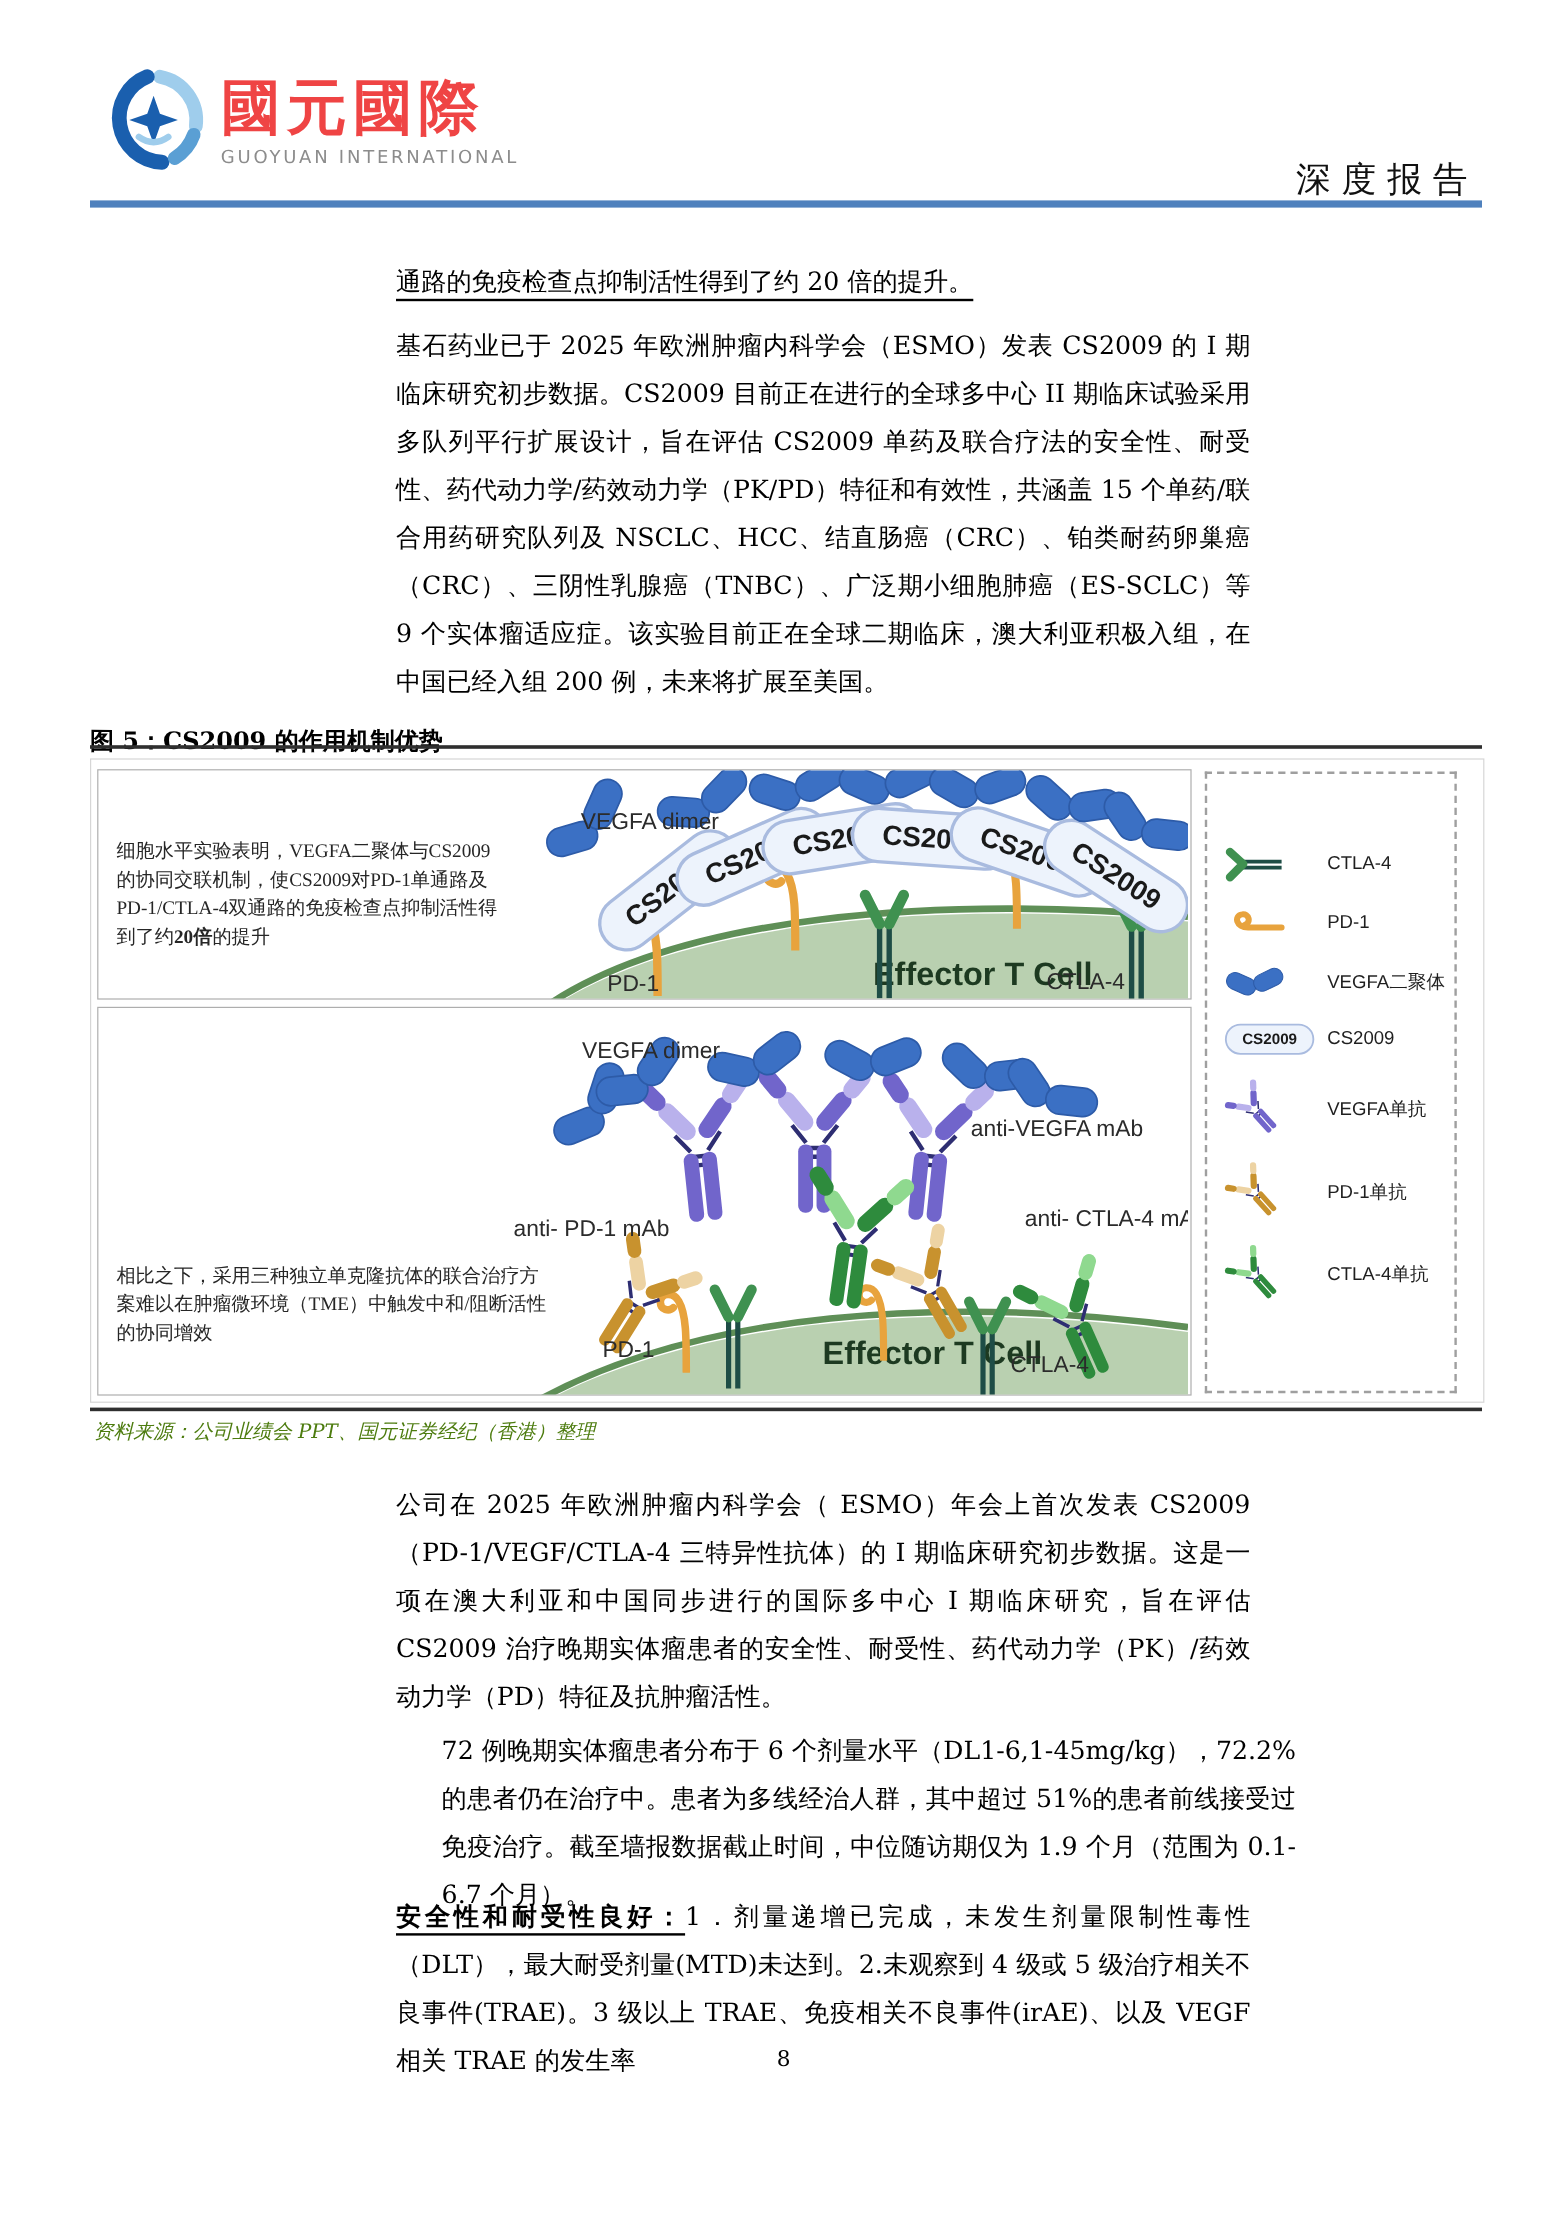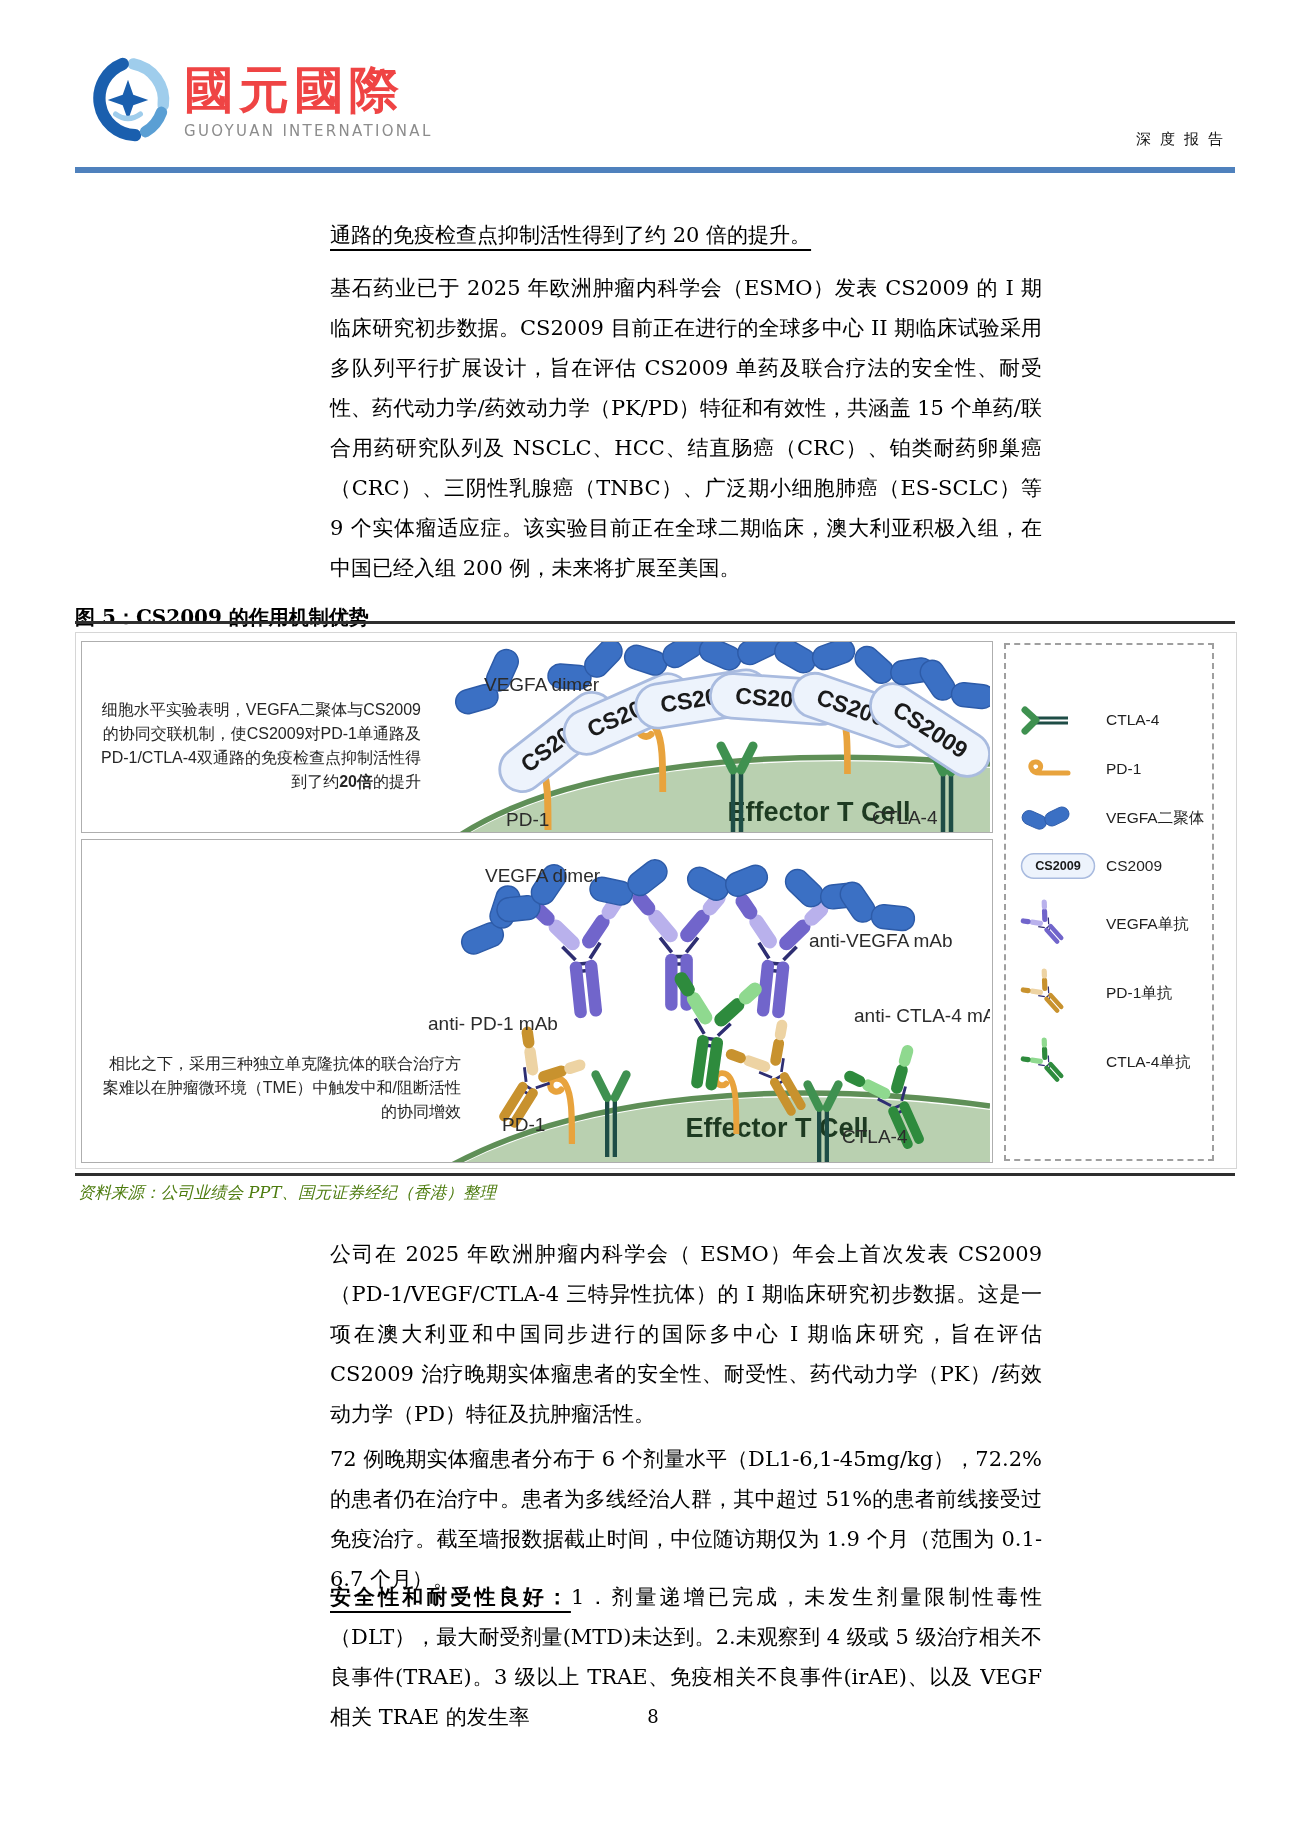--- a/index.html
+++ b/index.html
@@ -6,43 +6,43 @@
   .page{position:relative;width:1306px;height:1847px;background:#fff;overflow:hidden;
         font-family:"DejaVu Serif","Liberation Serif",serif;color:#000;}
 
   
   .logo-mark{position:absolute;left:84px;top:56px;}
   .logo-text{position:absolute;left:184px;top:62px;}
   .brand-cn{font-family:"DejaVu Sans","Liberation Sans",sans-serif;font-size:50px;line-height:56px;
             font-weight:600;color:#ef4444;letter-spacing:5px;}
   .brand-en{font-family:"DejaVu Sans","Liberation Sans",sans-serif;font-size:15px;letter-spacing:2.3px;
             color:#8c8c8c;margin-top:4px;}
-  .report-type{position:absolute;top:130px;right:74px;font-size:15px;letter-spacing:9px;color:#111;}
+  .report-type{position:absolute;top:130px;right:74px;font-size:29px;letter-spacing:9px;color:#111;}
   .header-rule{position:absolute;left:75px;top:167px;width:1160px;height:6px;background:#4f81bd;}
 
   
   .para{position:absolute;left:330px;width:712px;font-size:21px;line-height:40px;text-align:justify;}
   .p-underline{top:194px;}
   .p-underline span{text-decoration:underline;text-underline-offset:7px;text-decoration-thickness:1.5px;}
   .para1{top:247px;}
   .para2{top:1213px;}
-  .para3{top:1418px;}
+  .para3{top:1418px;margin-left:38px;}
   .para4{top:1556px;}
   .lead-bold{font-weight:bold;text-decoration:underline;text-underline-offset:7px;}
 
   
   .fig-title{position:absolute;left:75px;top:604px;font-size:20px;font-weight:bold;color:#000;}
   .title-rule{position:absolute;left:75px;top:621px;width:1160px;height:3px;background:#2f2f2f;}
   .figure-box{position:absolute;left:75px;top:632px;width:1160px;height:535px;border:1px solid #d6d6d6;background:#fff;}
   .panel{position:absolute;border:1.5px solid #aeaeae;background:#fff;}
   .panel-top{left:5px;top:8px;width:910px;height:190px;}
   .panel-bottom{left:5px;top:206px;width:910px;height:322px;}
   .panel svg.diagram{position:absolute;left:0;top:0;}
-  .caption{position:absolute;font-family:Liberation Sans, sans-serif;
-           font-size:16px;line-height:1.5;color:#262626;text-align:right;}
+  .caption{position:absolute;font-family:Liberation Serif, serif;
+           font-size:16px;line-height:1.5;color:#262626;text-align:left;}
   .caption-top{left:15px;top:56px;width:324px;}
   .caption-bottom{left:15px;top:212px;width:364px;}
   .legend{position:absolute;left:928px;top:10px;width:210px;height:518px;border:2px dashed #9f9f9f;
           box-sizing:border-box;display:flex;flex-direction:column;gap:19px;padding:60px 0 0 14px;}
   .legend-item{display:flex;align-items:center;}
   .legend-icon{flex:0 0 86px;width:86px;display:flex;align-items:center;}
   .legend-label{font-family:"Liberation Sans","DejaVu Sans",sans-serif;font-size:15.5px;color:#1f1f1f;}
   .dlab{font-family:"Liberation Sans","DejaVu Sans",sans-serif;font-size:19px;fill:#2b2b2b;}
   .cell-lab{font-family:"Liberation Sans","DejaVu Sans",sans-serif;font-size:27px;font-weight:600;fill:#1d3a21;}
 

